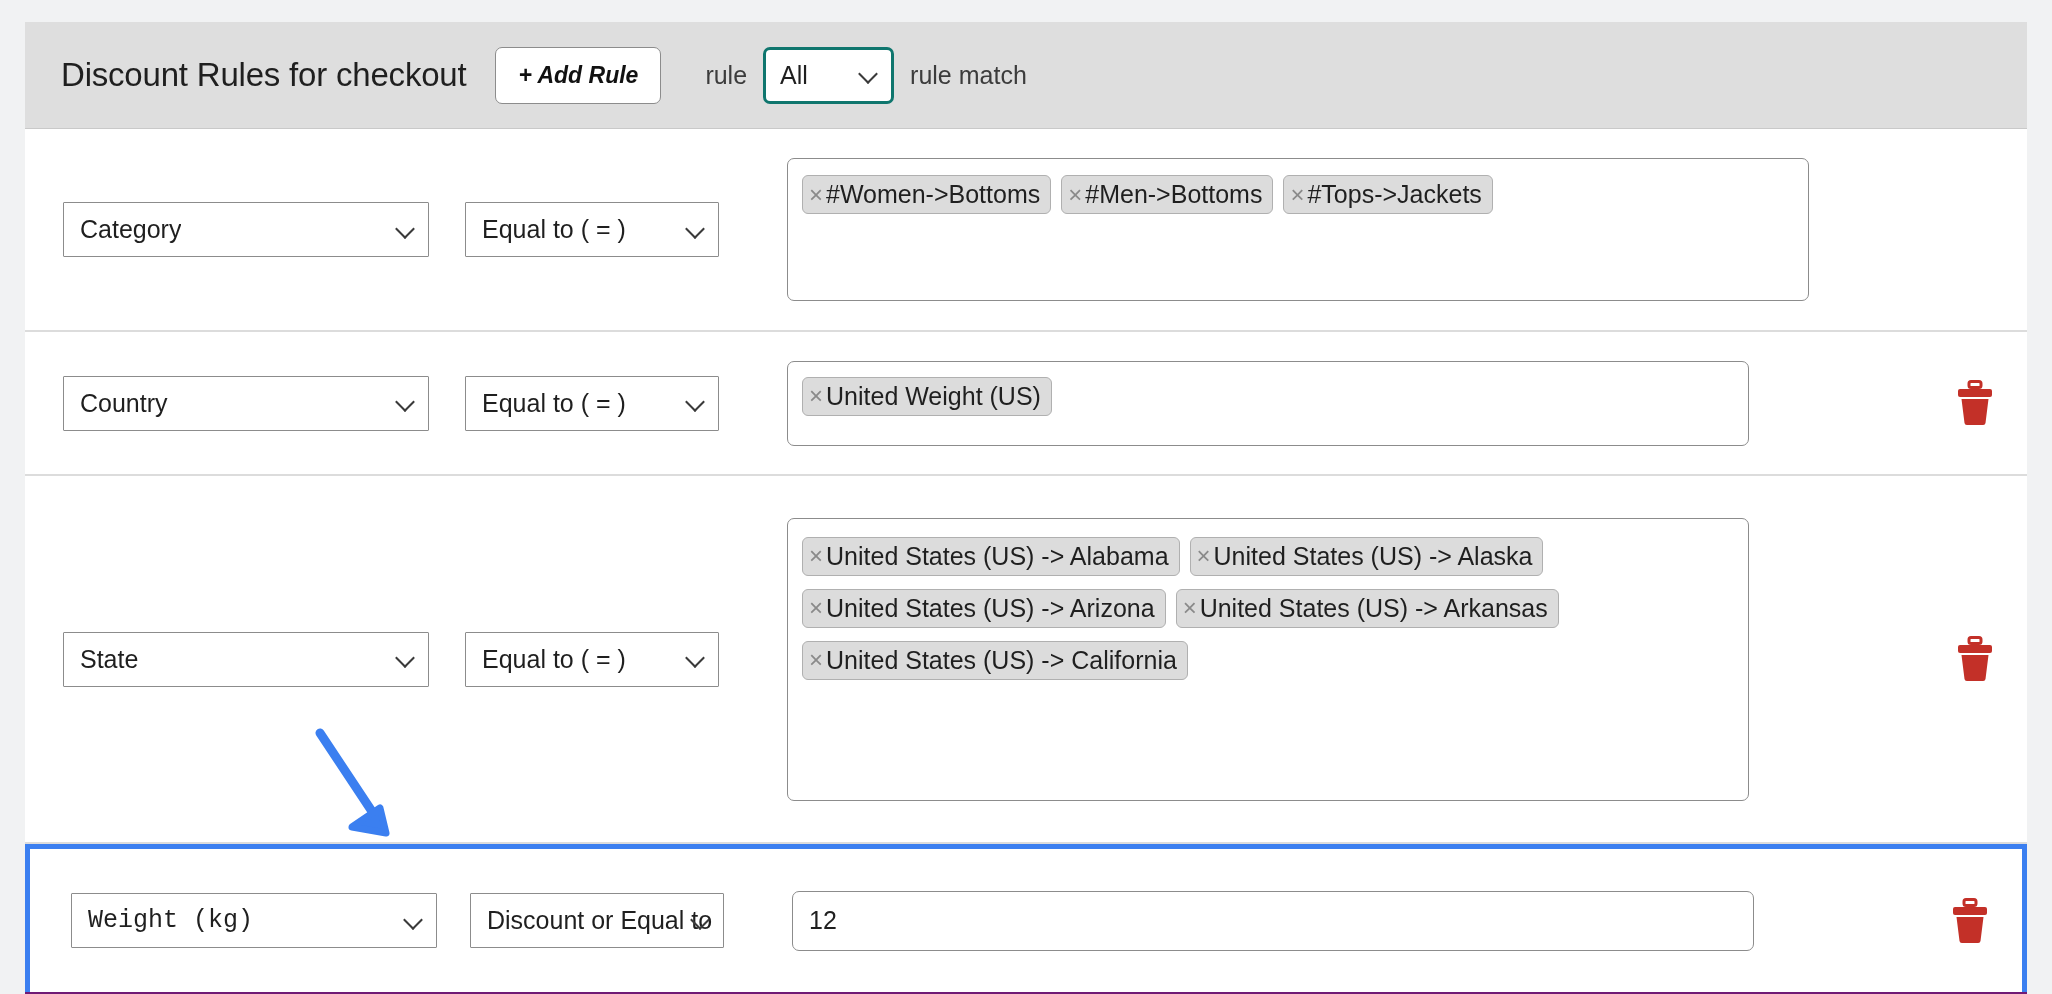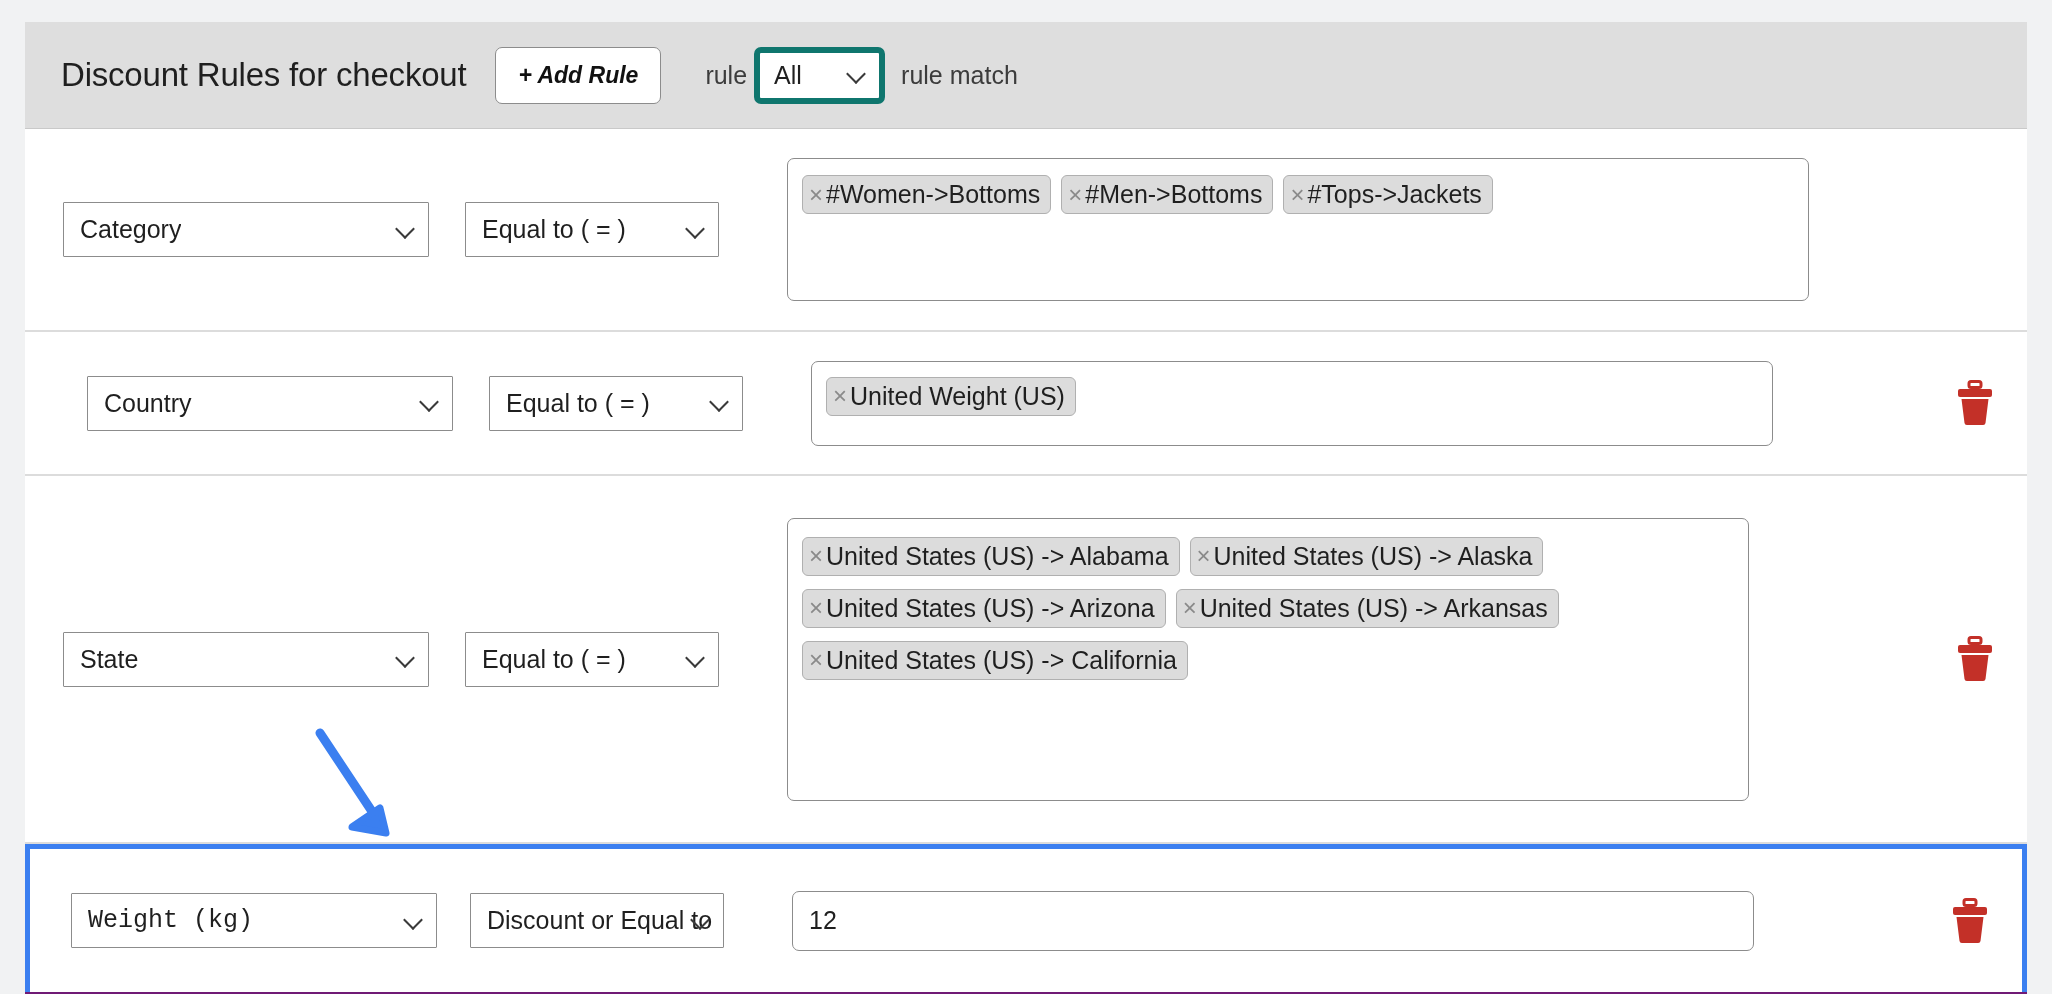--- a/index.html
+++ b/index.html
@@ -71,25 +71,25 @@
   .below-label, .match-label {
     font-size: 25px;
     color: #3c3c3c;
     white-space: nowrap;
   }
   .below-label { margin-left: 44px; }
   .match-label { margin-left: 16px; }
 
   .match-select {
     position: relative;
-    margin-left: 7px;
+    margin-left: 16px;
     width: 131px;
     height: 57px;
     background: #ffffff;
-    border: 6px solid #0f766e;
+    border: 3px solid #0f766e;
     border-radius: 7px;
     display: flex;
     align-items: center;
     box-sizing: border-box;
     cursor: pointer;
   }
   .match-select .sel-value {
     font-size: 25px;
     color: #1f1f1f;
     padding-left: 14px;
@@ -122,21 +122,21 @@
   .rows { position: relative; }
   .rule-row {
     position: relative;
     display: flex;
     align-items: center;
     box-sizing: border-box;
     border-bottom: 2px solid #dcdcdc;
     background: #ffffff;
   }
   .rule-row.r1 { height: 203px; }
-  .rule-row.r2 { height: 144px; padding-left: 24px; }
+  .rule-row.r2 { height: 144px; }
   .rule-row.r3 { height: 368px; }
   .rule-row.r4 {
     height: 148px;
     border: 5px solid #3b7ff0;
     border-bottom: none;
     background: #ffffff;
   }
 
   .cell-attr  { width: 440px; padding-left: 38px; box-sizing: border-box; flex: none; }
   .cell-oper  { width: 322px; box-sizing: border-box; flex: none; }

